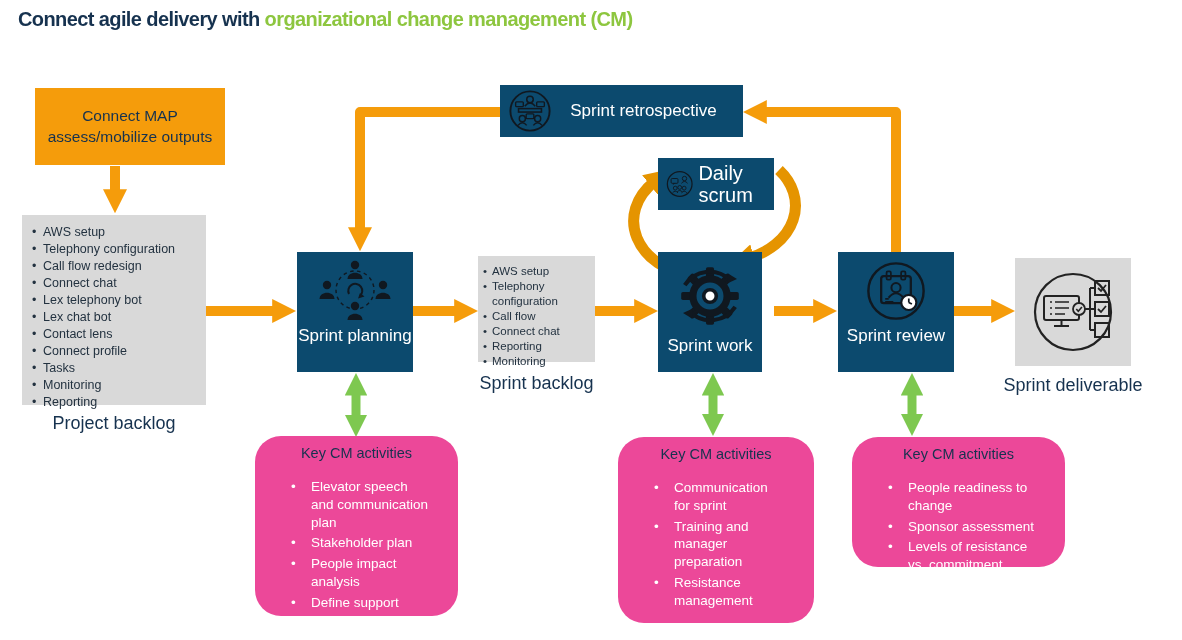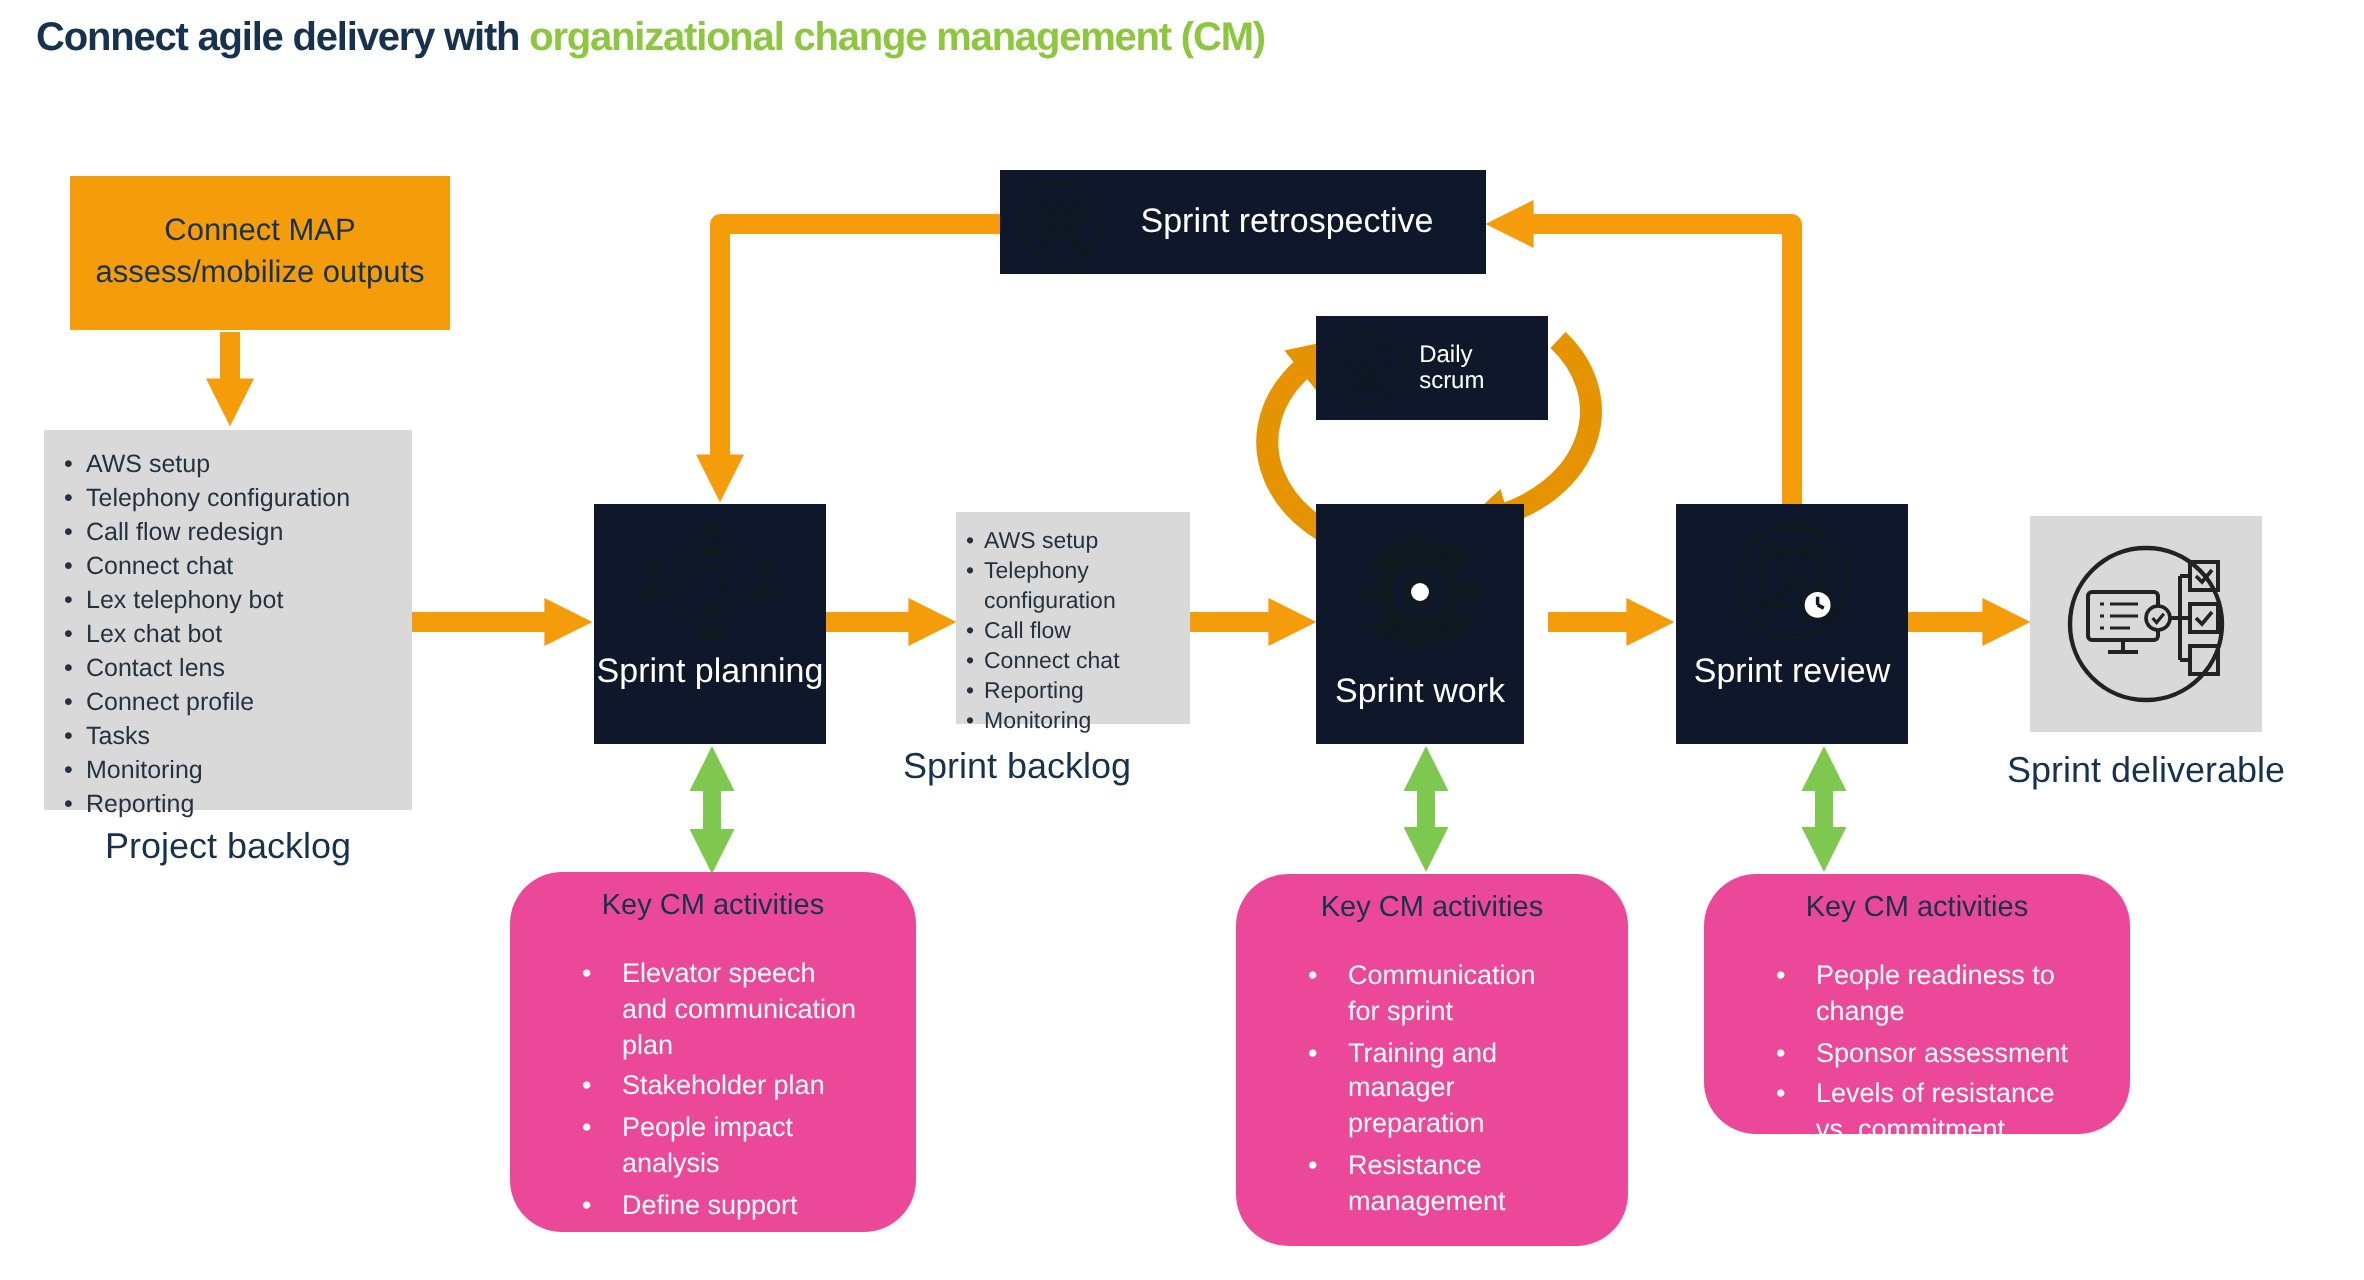--- a/index.html
+++ b/index.html
@@ -20,35 +20,35 @@
   .sprint-backlog{left:478px;top:256px;width:117px;height:106px;padding:8px 4px 4px 5px;font-size:11.5px;line-height:1.3;}
 
   ul.blist{margin:0;padding:0;list-style:none;}
   ul.blist li{position:relative;padding-left:13px;}
   ul.blist li::before{content:"•";position:absolute;left:2px;top:0;}
   .sprint-backlog ul.blist li{padding-left:9px;}
   .sprint-backlog ul.blist li::before{left:0;}
 
   .caption{position:absolute;z-index:2;color:#16324F;font-size:18px;line-height:1.3;text-align:center;}
   .cap-project{left:40px;top:412px;width:148px;}
-  .cap-sprintbacklog{left:450px;top:372px;width:117px;}
+  .cap-sprintbacklog{left:478px;top:372px;width:117px;}
   .cap-deliverable{left:998px;top:374px;width:150px;}
 
-  .blue-box{background:#0f172a;color:#ffffff;}
+  .blue-box{background:#0c4a6e;color:#ffffff;}
   .stage{display:flex;flex-direction:column;align-items:center;justify-content:flex-start;padding-top:8px;}
   .stage .stage-label{font-size:17px;line-height:1.18;text-align:center;margin-top:4px;}
   .sprint-planning{left:297px;top:252px;width:116px;height:120px;}
   .sprint-work{left:658px;top:252px;width:104px;height:120px;}
   .sprint-review{left:838px;top:252px;width:116px;height:120px;}
 
   .wide-blue{display:flex;align-items:center;}
   .retro{left:500px;top:85px;width:243px;height:52px;padding:0 8px;}
   .retro .stage-label{flex:1;text-align:center;font-size:17px;line-height:1.15;}
   .dscrum{left:658px;top:158px;width:116px;height:52px;padding:0 4px 0 8px;}
-  .dscrum .stage-label{font-size:12px;line-height:1.1;margin-left:5px;}
+  .dscrum .stage-label{font-size:20px;line-height:1.1;margin-left:5px;}
 
   .deliverable{left:1015px;top:258px;width:116px;height:108px;display:flex;align-items:center;justify-content:center;}
 
   .green-box{background:#ec4899;color:#ffffff;border-radius:26px;padding:9px 12px 8px 12px;}
   .green-box .gb-title{text-align:center;color:#16324F;font-size:14.5px;margin-bottom:7px;}
   .green-box ul.glist{margin:17px;padding:0;list-style:none;font-size:13.5px;line-height:1.32;}
   .green-box ul.glist li{position:relative;padding-left:27px;margin-bottom:3px;}
   .green-box ul.glist li::before{content:"•";position:absolute;left:7px;top:0;}
   .gb1{left:255px;top:436px;width:203px;height:180px;}
   .gb2{left:618px;top:437px;width:196px;height:186px;}

